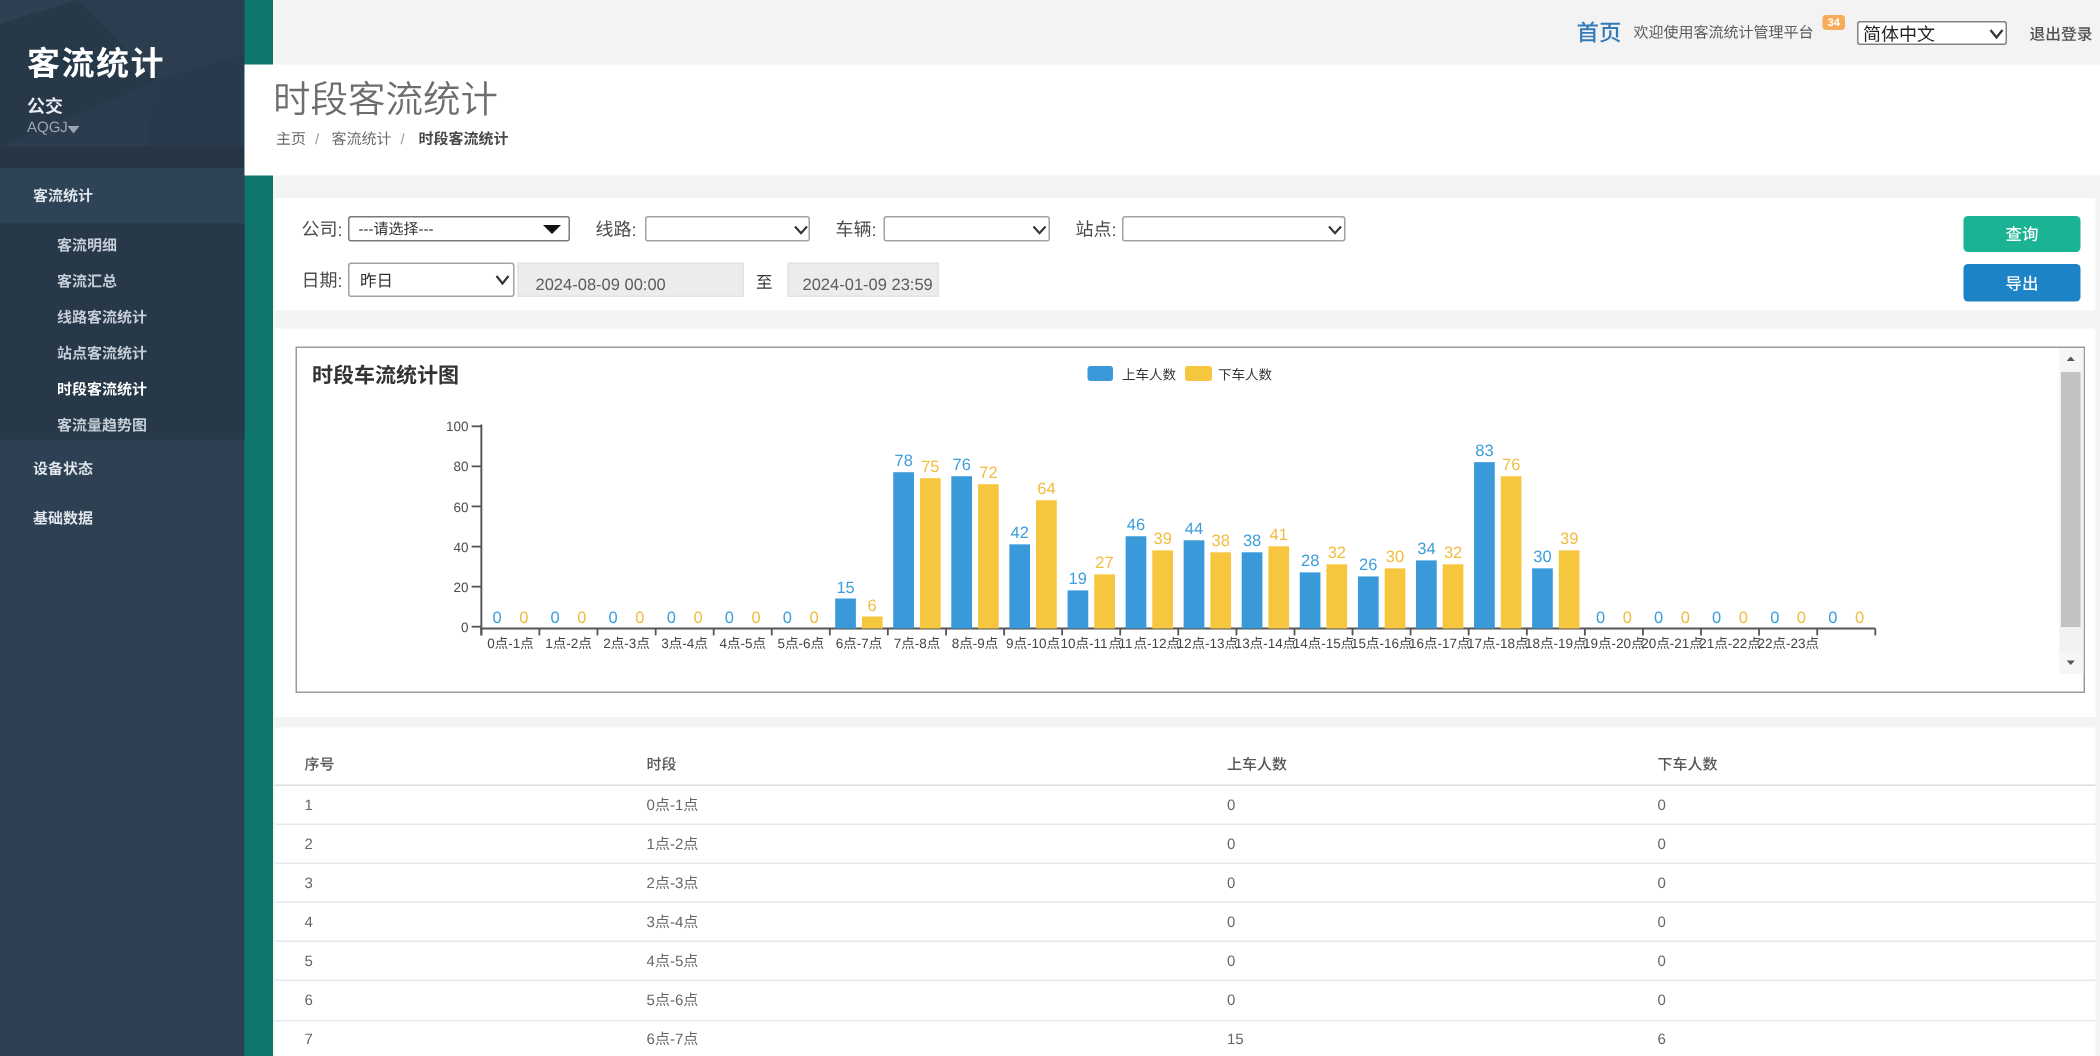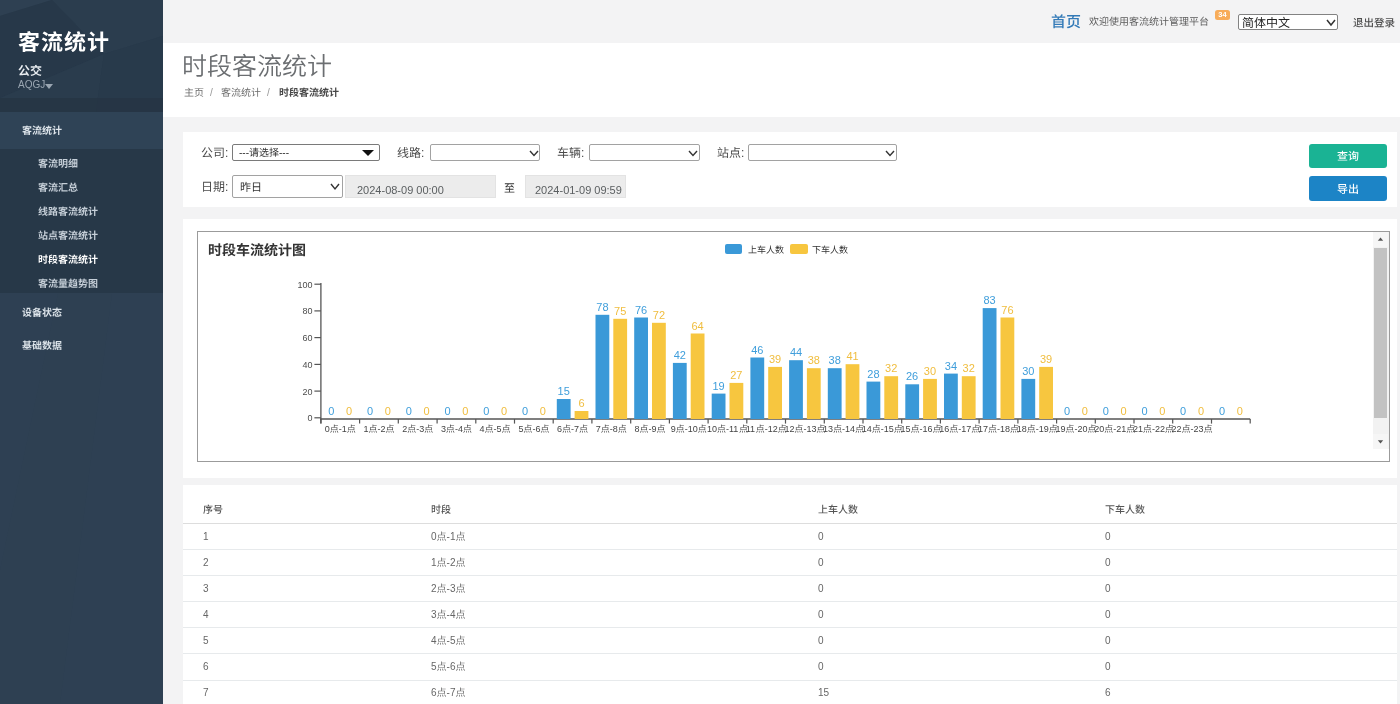--- a/index.html
+++ b/index.html
@@ -1,16 +1,16 @@
 <!DOCTYPE html>
 <html><head><meta charset="utf-8"><style>
 *{margin:0;padding:0;box-sizing:border-box}
 html,body{width:1400px;height:704px;overflow:hidden;position:relative;background:#f3f3f4;font-family:"Liberation Sans",sans-serif}
 .t{position:absolute;overflow:visible}
-.sidebar{position:absolute;left:0;top:0;width:163px;height:704px;background:#14b8a6}
+.sidebar{position:absolute;left:0;top:0;width:182px;height:704px;background:#0f766e}
 .caret{position:absolute;width:0;height:0;border:4px solid transparent;border-top-width:5px;border-bottom:none}
 .badge34{position:absolute;left:1215px;top:10px;width:15px;height:9.5px;background:#f8ac59;border-radius:2.5px;color:#fff;font-size:7.5px;font-weight:bold;text-align:center;line-height:9.5px}
 .langsel{position:absolute;left:1238px;top:14px;width:100px;height:16px;background:#fff;border:1px solid #828282;border-radius:2px}
 .headband{position:absolute;left:163px;top:43px;width:1237px;height:74px;background:#fff}
 .card{position:absolute;left:183px;width:1214px;background:#fff}
 .sel{position:absolute;height:17px;background:#fff;border:1px solid #a2a2a2;border-radius:2px}
 .dinput{position:absolute;height:23px;background:#ececec;border:1px solid #e3e3e3}
 .dtext{position:absolute;font-size:11px;color:#5a5e60}
 .btn{position:absolute;width:78px;height:24px;border-radius:3px}
 .panel{position:absolute;left:197px;top:230.5px;width:1193px;height:231.5px;border:1px solid #9b9b9b}
@@ -390,21 +390,21 @@
   </svg>
 <div class="dinput" style="left:345px;top:174.5px;width:151px"></div>
 <span class="dtext" style="left:357px;top:184px">2024-08-09 00:00</span>
 <div style="position:absolute;left:496px;top:174.5px;width:29px;height:23px;background:#fff"></div>
 <svg class="t " style="left:504.0px;top:180.5px" width="13" height="14" fill="#333333">
     <g transform="translate(0 11.0)">
       <use href="#gr81F3" transform="translate(0.0 0.0) scale(0.0110 -0.0110)"></use>
     </g>
   </svg>
 <div class="dinput" style="left:525px;top:174.5px;width:101px"></div>
-<span class="dtext" style="left:535px;top:184px">2024-01-09 09:59</span>
+<span class="dtext" style="left:535px;top:184px">2024-01-09 23:59</span>
 <div class="btn" style="left:1309px;top:144px;background:#1ab394"></div>
 <svg class="t " style="left:1337.0px;top:149.0px" width="24" height="14" fill="#ffffff">
     <g transform="translate(0 11.0)">
       <use href="#gm67E5" transform="translate(0.0 0.0) scale(0.0110 -0.0110)"></use>
       <use href="#gm8BE2" transform="translate(11.0 0.0) scale(0.0110 -0.0110)"></use>
     </g>
   </svg>
 <div class="btn" style="left:1309px;top:176px;height:25px;background:#1c84c6"></div>
 <svg class="t " style="left:1337.0px;top:181.5px" width="24" height="14" fill="#ffffff">
     <g transform="translate(0 11.0)">

